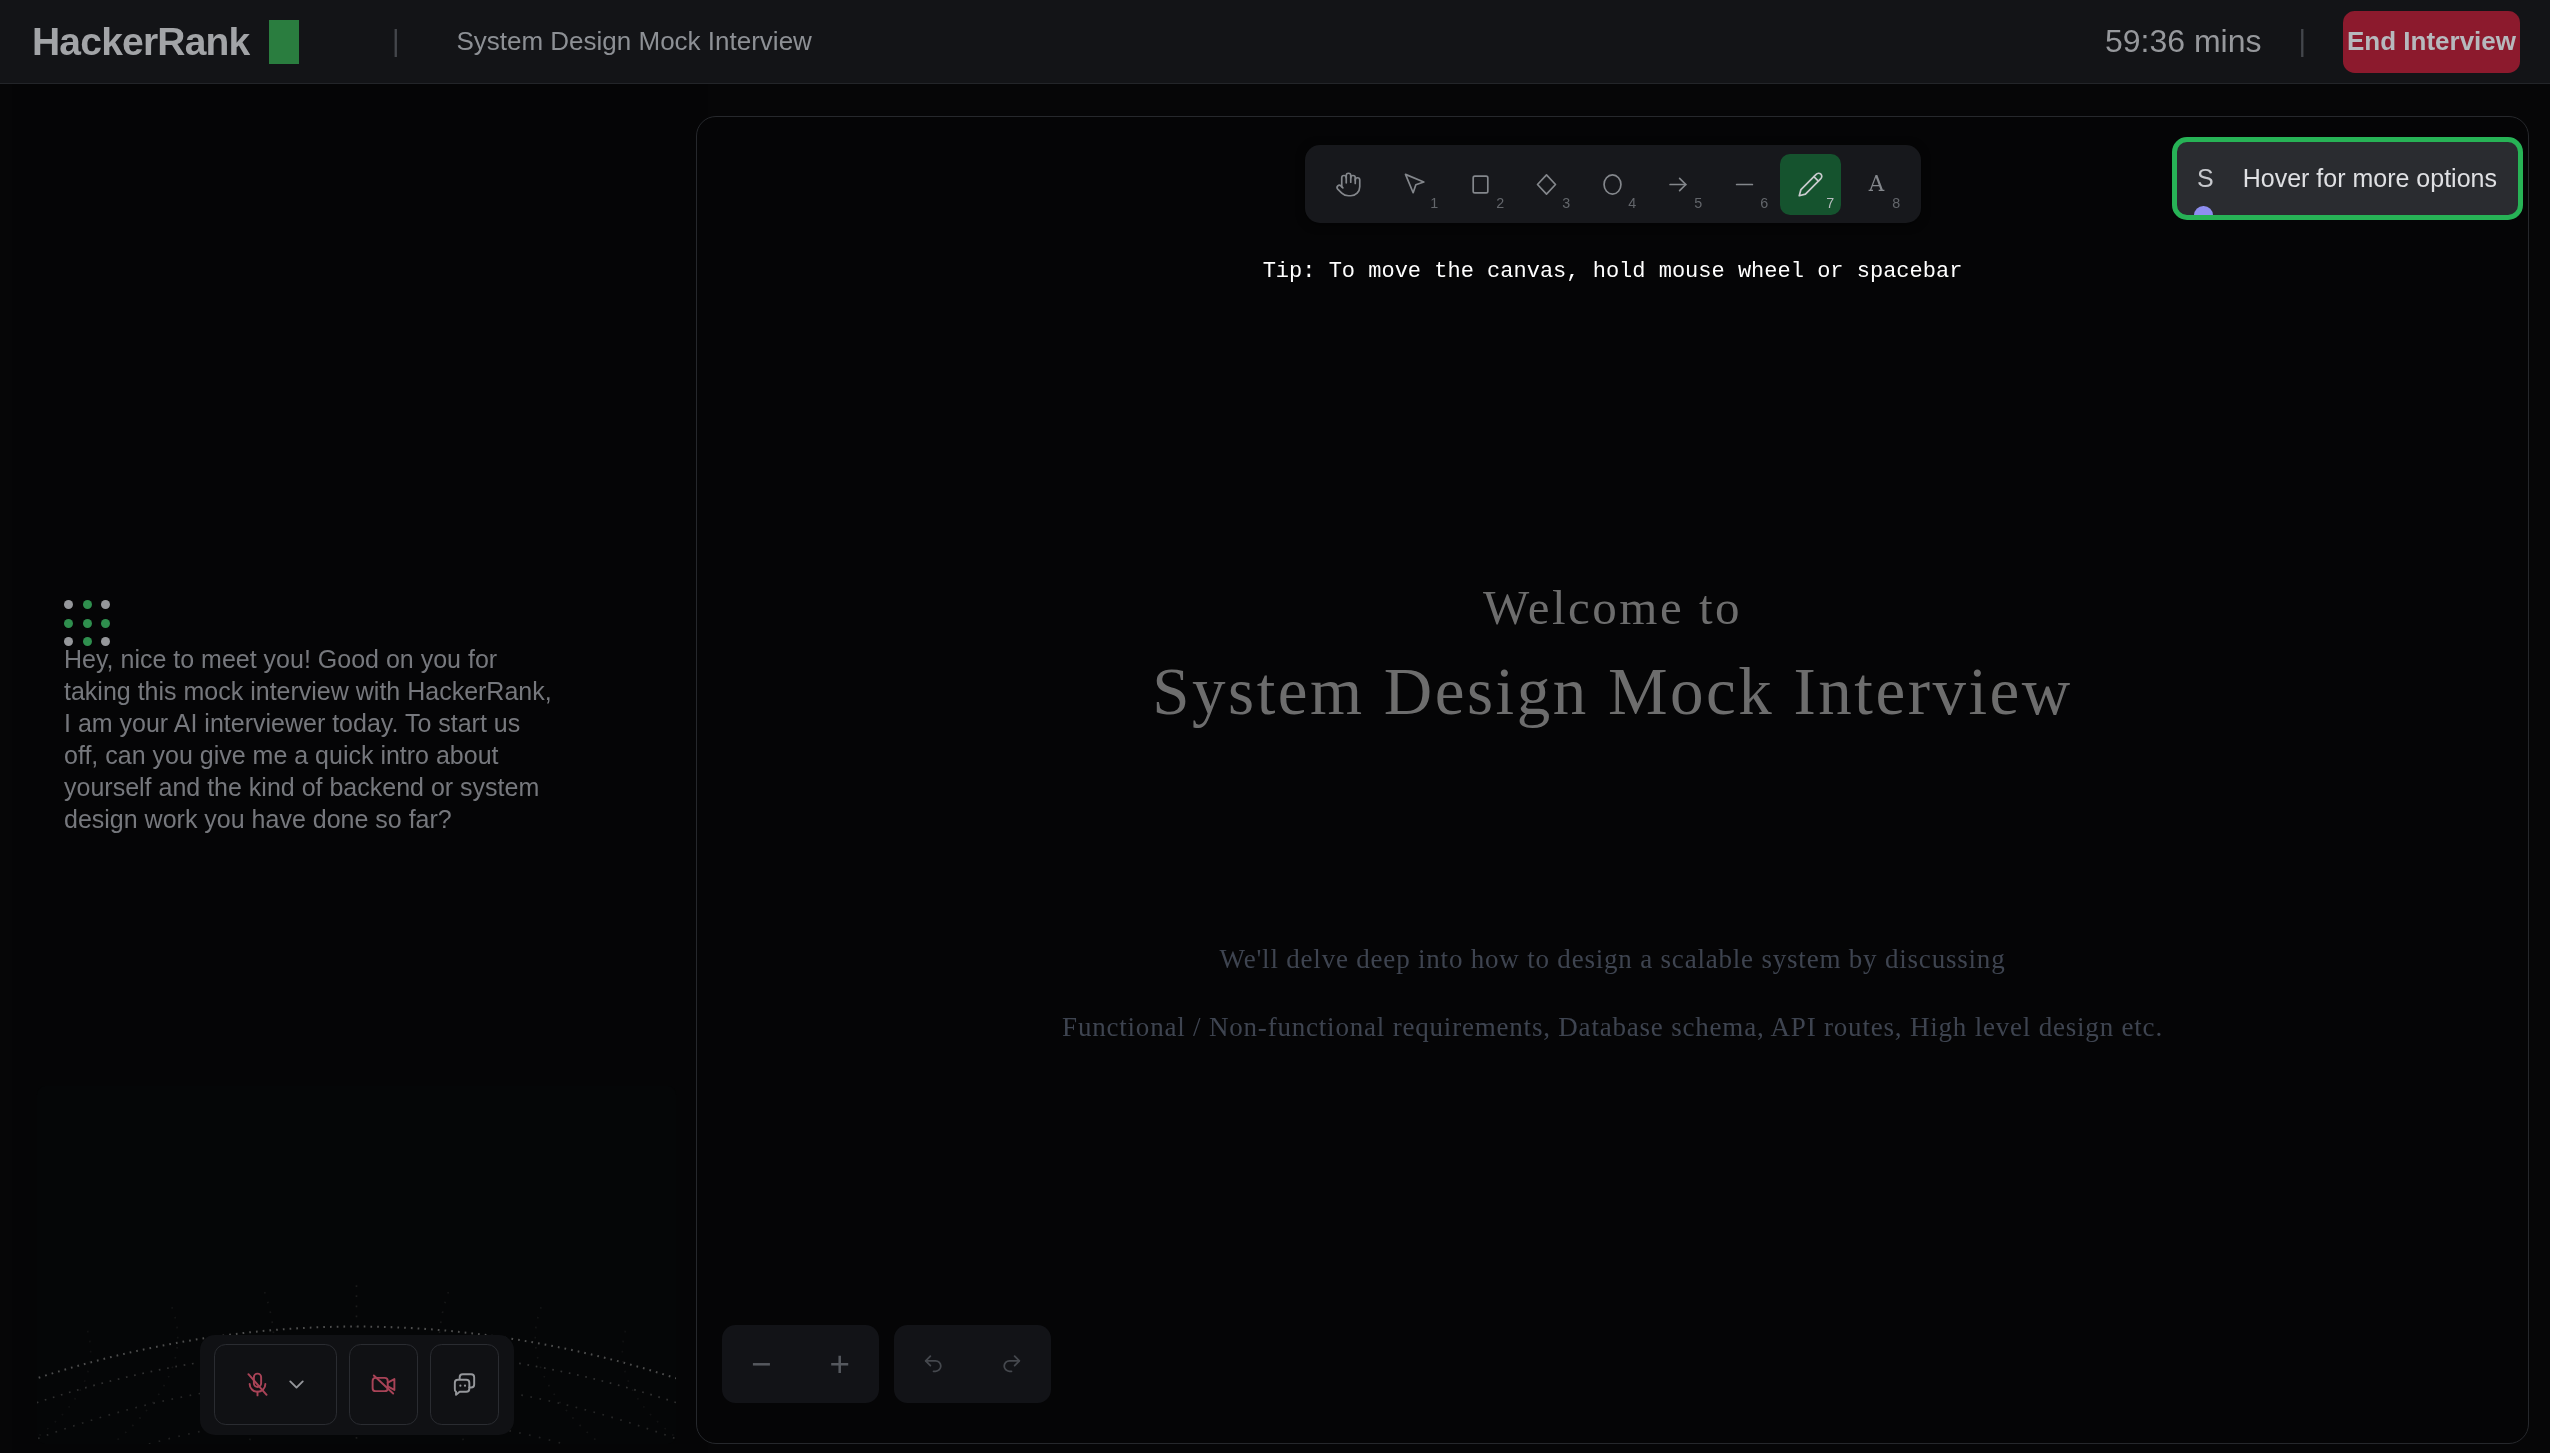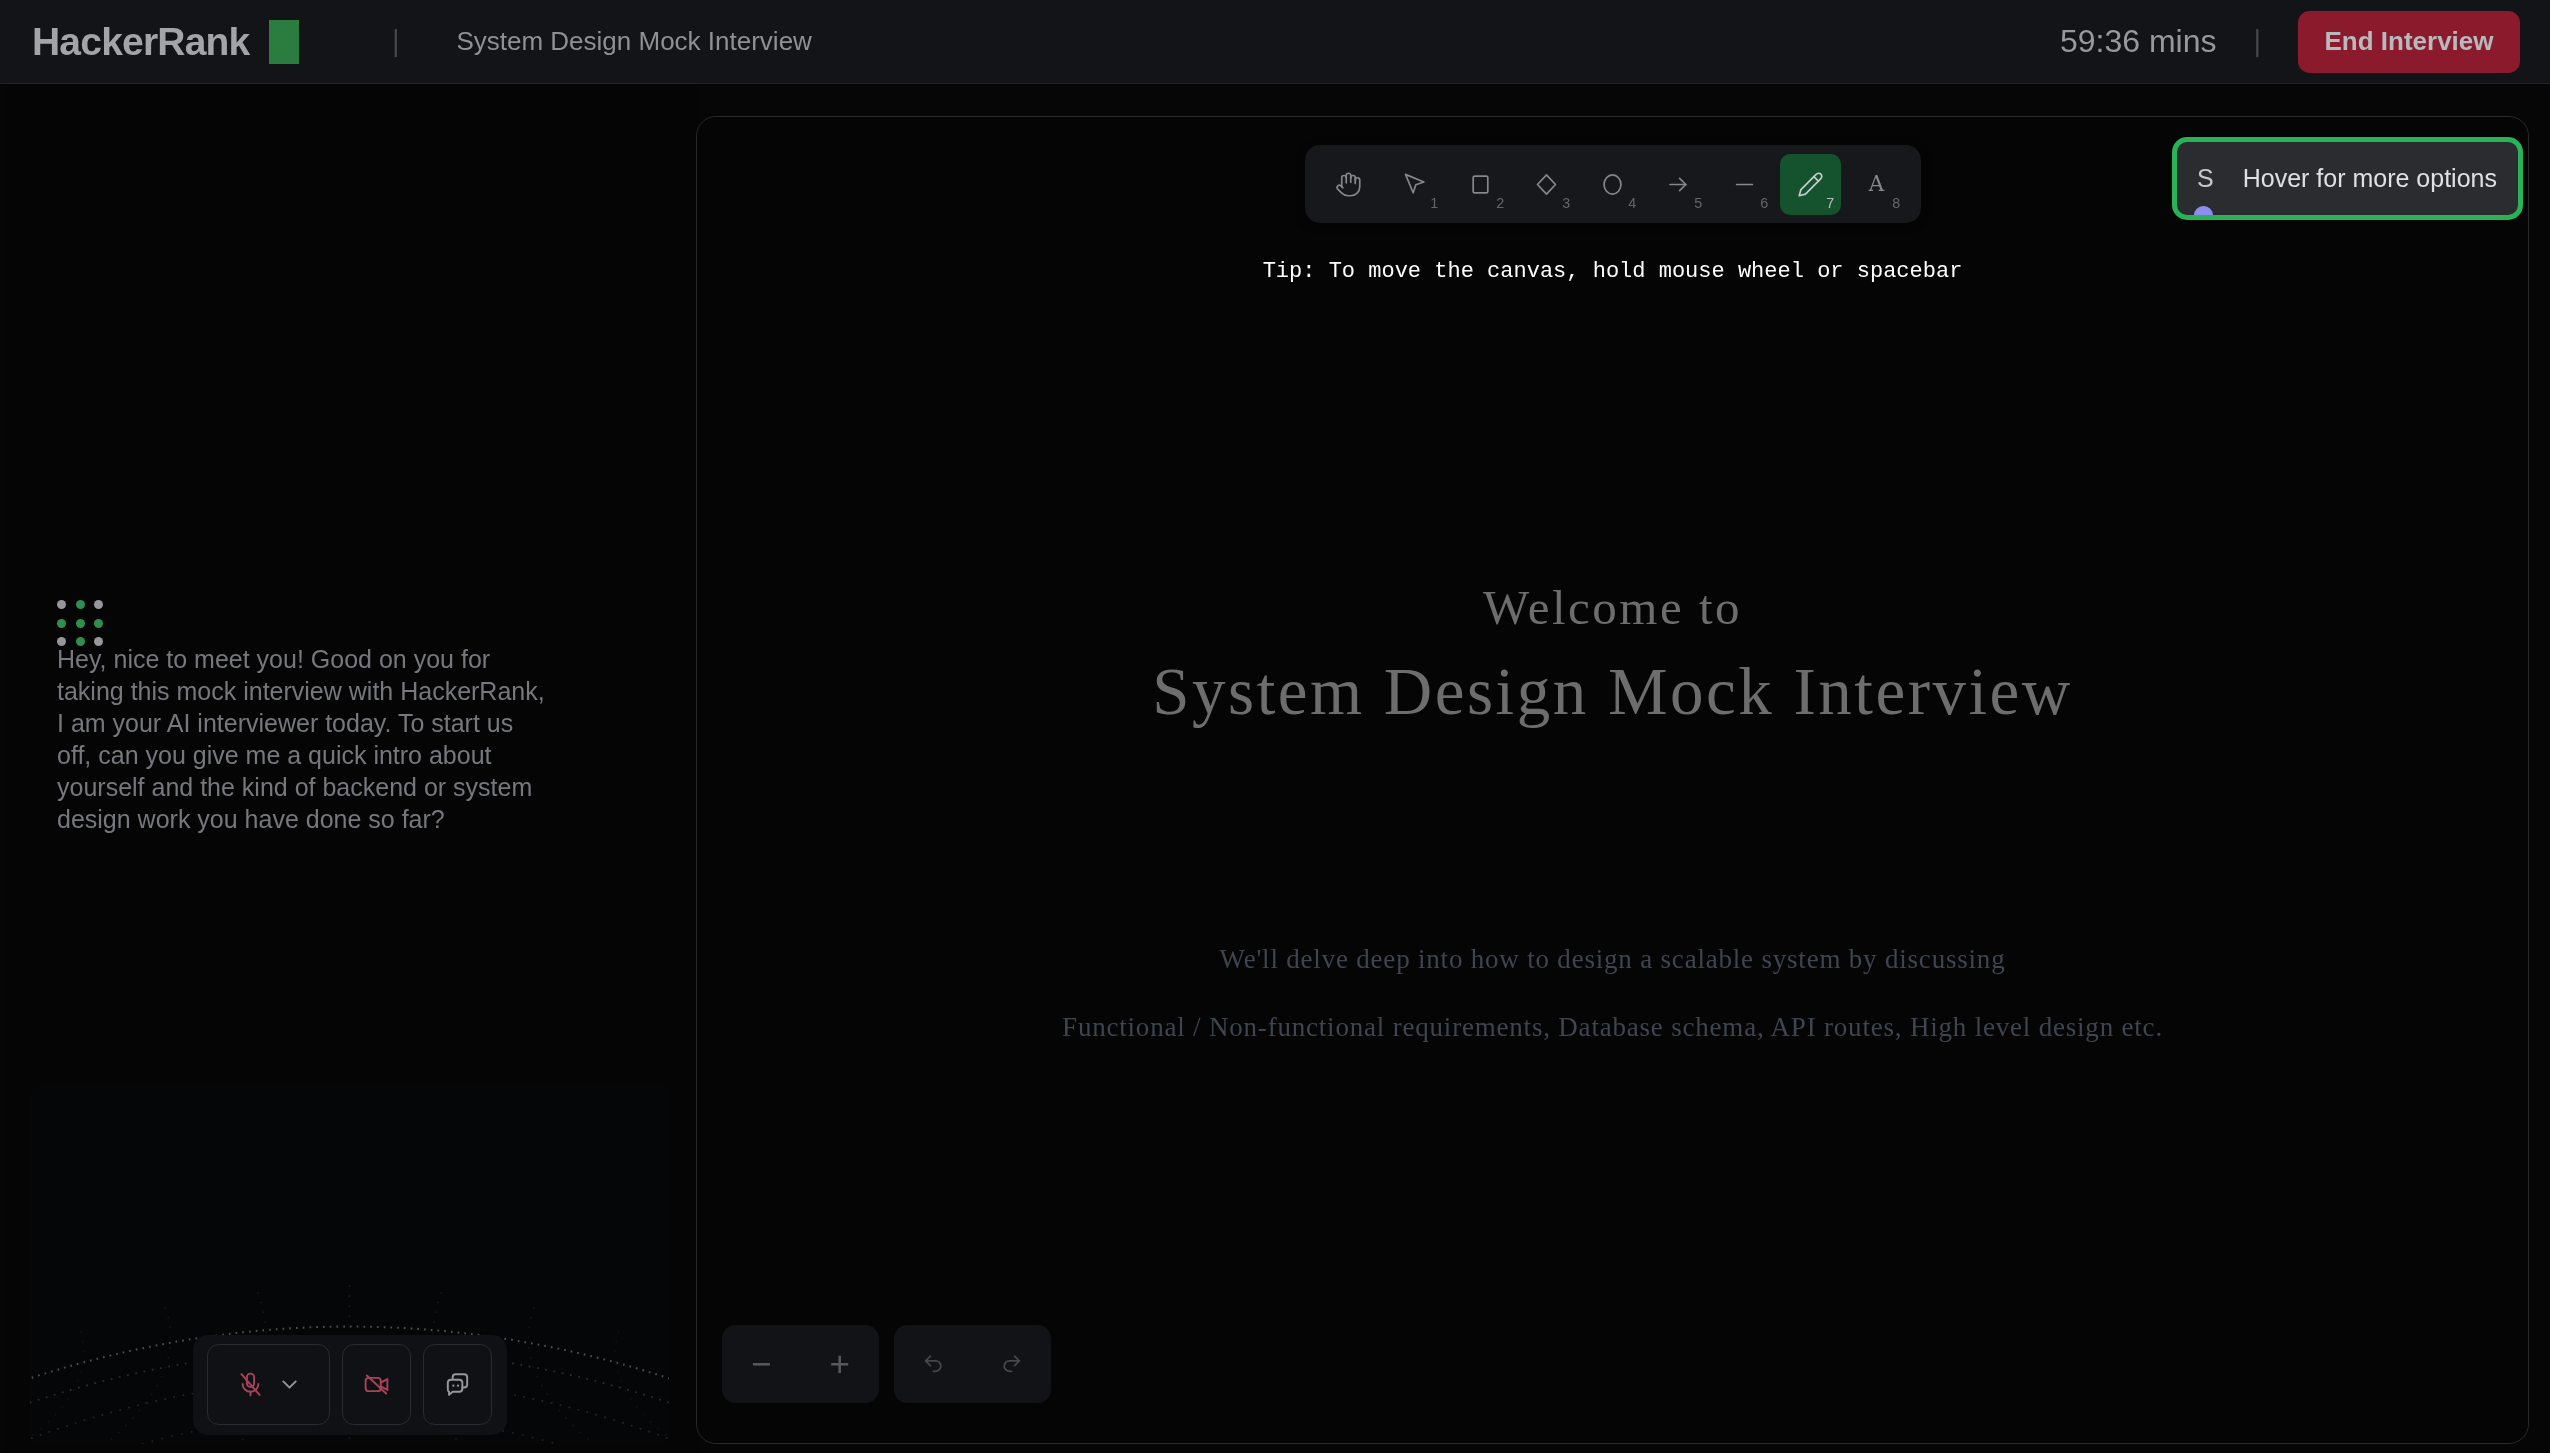--- a/index.html
+++ b/index.html
@@ -12,25 +12,25 @@
     display:flex; align-items:center; }
   .logo { display:flex; align-items:center; margin-left:32px;gap:16px; }
   .logo-text { font-size:39px; font-weight:bold; color:#a2a4a7; letter-spacing:-0.8px; }
   .logo-block { display:inline-block; width:30px; height:44px; background:#2a7d3f; margin-left:3.4px; }
   .hdiv { color:#43464b; font-size:29px; font-weight:300; }
   .hdiv.left { margin-left:93px; }
   .app-title { margin-left:57px; font-size:26px; color:#8d9095; }
   .topbar-right { margin-left:auto; display:flex; align-items:center; margin-right:30px; }
   .timer { font-size:32px; color:#96989c; margin-right:37px; }
   .topbar-right .hdiv { margin-right:37px; }
-  .end-btn { width:222px; height:62px; background:#8c1a2d; border:none; border-radius:11.8px;
+  .end-btn { width:177px; height:62px; background:#8c1a2d; border:none; border-radius:11.8px;
     color:#b6b9bd; font-size:26px; font-weight:bold; font-family:inherit; cursor:pointer; }
 
   
-  .sidebar { position:absolute; left:5px; top:84px; width:696px; height:1370px; background:#050506; }
+  .sidebar { position:absolute; left:12px; top:84px; width:696px; height:1370px; background:#050506; }
   .dots-grid { position:absolute; left:52px; top:516px; display:grid;
     grid-template-columns:repeat(3,9.3px); grid-gap:9.3px; }
   .dot { width:9.3px; height:9.3px; border-radius:50%; }
   .dot.gray { background:#95979a; }
   .dot.green { background:#2f8f4e; }
   .ai-message { position:absolute; left:52px; top:559px; width:548px; }
   .ai-message div { font-size:25px; line-height:32px; color:#76787d; }
 
   .video-tile { position:absolute; left:25px; top:1002px; width:639px; height:358px;
     background:#050607; border-radius:8.4px; overflow:hidden; }

